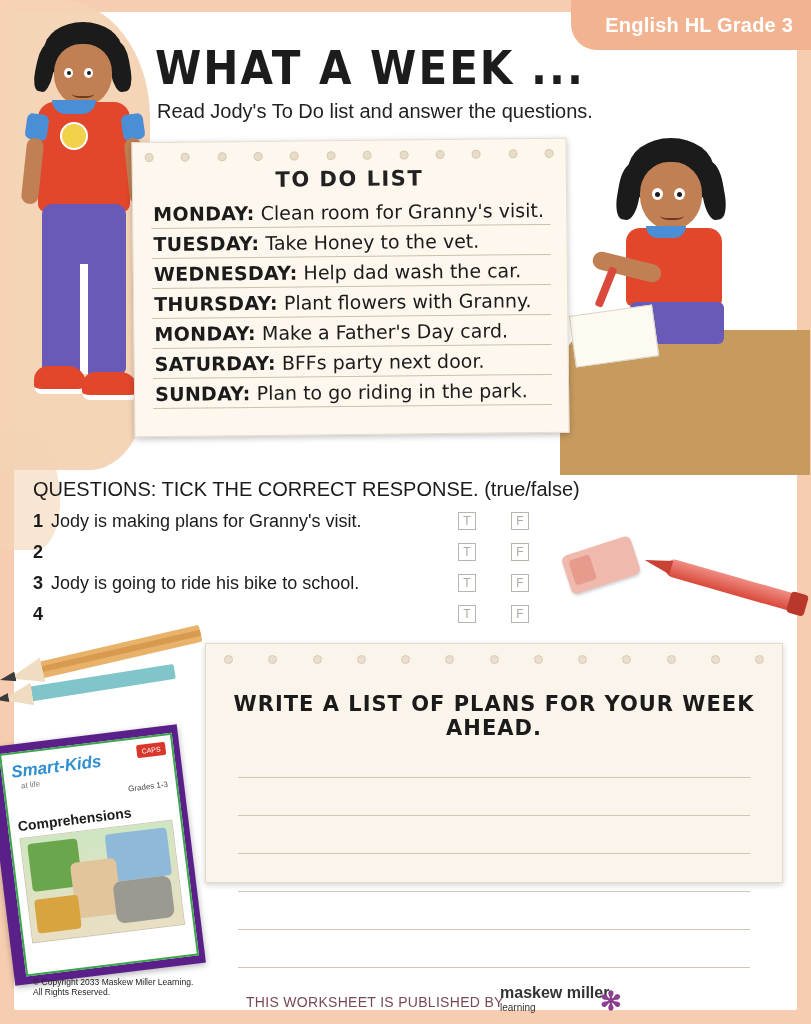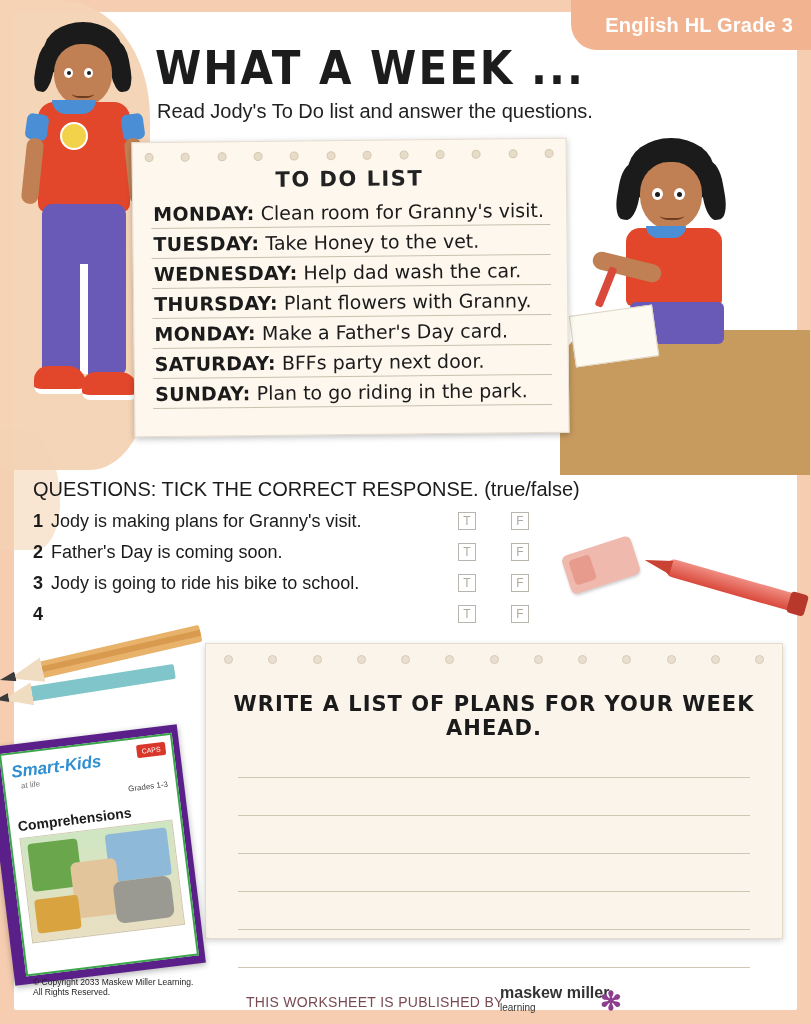--- a/index.html
+++ b/index.html
@@ -117,21 +117,21 @@
     font-size:12px; color:#b0aaa2;
     display:flex; align-items:center; justify-content:center;
   }
   .tb-t { left:425px; }
   .tb-f { left:478px; }
   .q-row { position:relative; }
 
   
   .writecard {
     position:absolute; left:205px; top:643px;
-    width:578px; height:296px;
+    width:578px; height:240px;
     background:#faf4ea;
     border:1px solid #e4dbcb;
     box-shadow:0 2px 6px rgba(0,0,0,.18);
   }
   .writecard .holes {
     position:absolute; top:11px; left:18px; right:18px;
     display:flex; justify-content:space-between;
   }
   .writecard .holes i {
     width:9px; height:9px; border-radius:50%;
@@ -365,21 +365,20 @@
 <div class="q-head">QUESTIONS: TICK THE CORRECT RESPONSE. (true/false)</div>
 <div class="q-list">
   <div class="q-row">
     <span class="q-num">1</span>
     <span class="q-text">Jody is making plans for Granny's visit.</span>
     <span class="tickbox tb-t">T</span>
     <span class="tickbox tb-f">F</span>
   </div>
   <div class="q-row">
     <span class="q-num">2</span>
-    <span class="q-text">Father's Day is coming soon.</span>
     <span class="tickbox tb-t">T</span>
     <span class="tickbox tb-f">F</span>
   </div>
   <div class="q-row">
     <span class="q-num">3</span>
     <span class="q-text">Jody is going to ride his bike to school.</span>
     <span class="tickbox tb-t">T</span>
     <span class="tickbox tb-f">F</span>
   </div>
   <div class="q-row">

